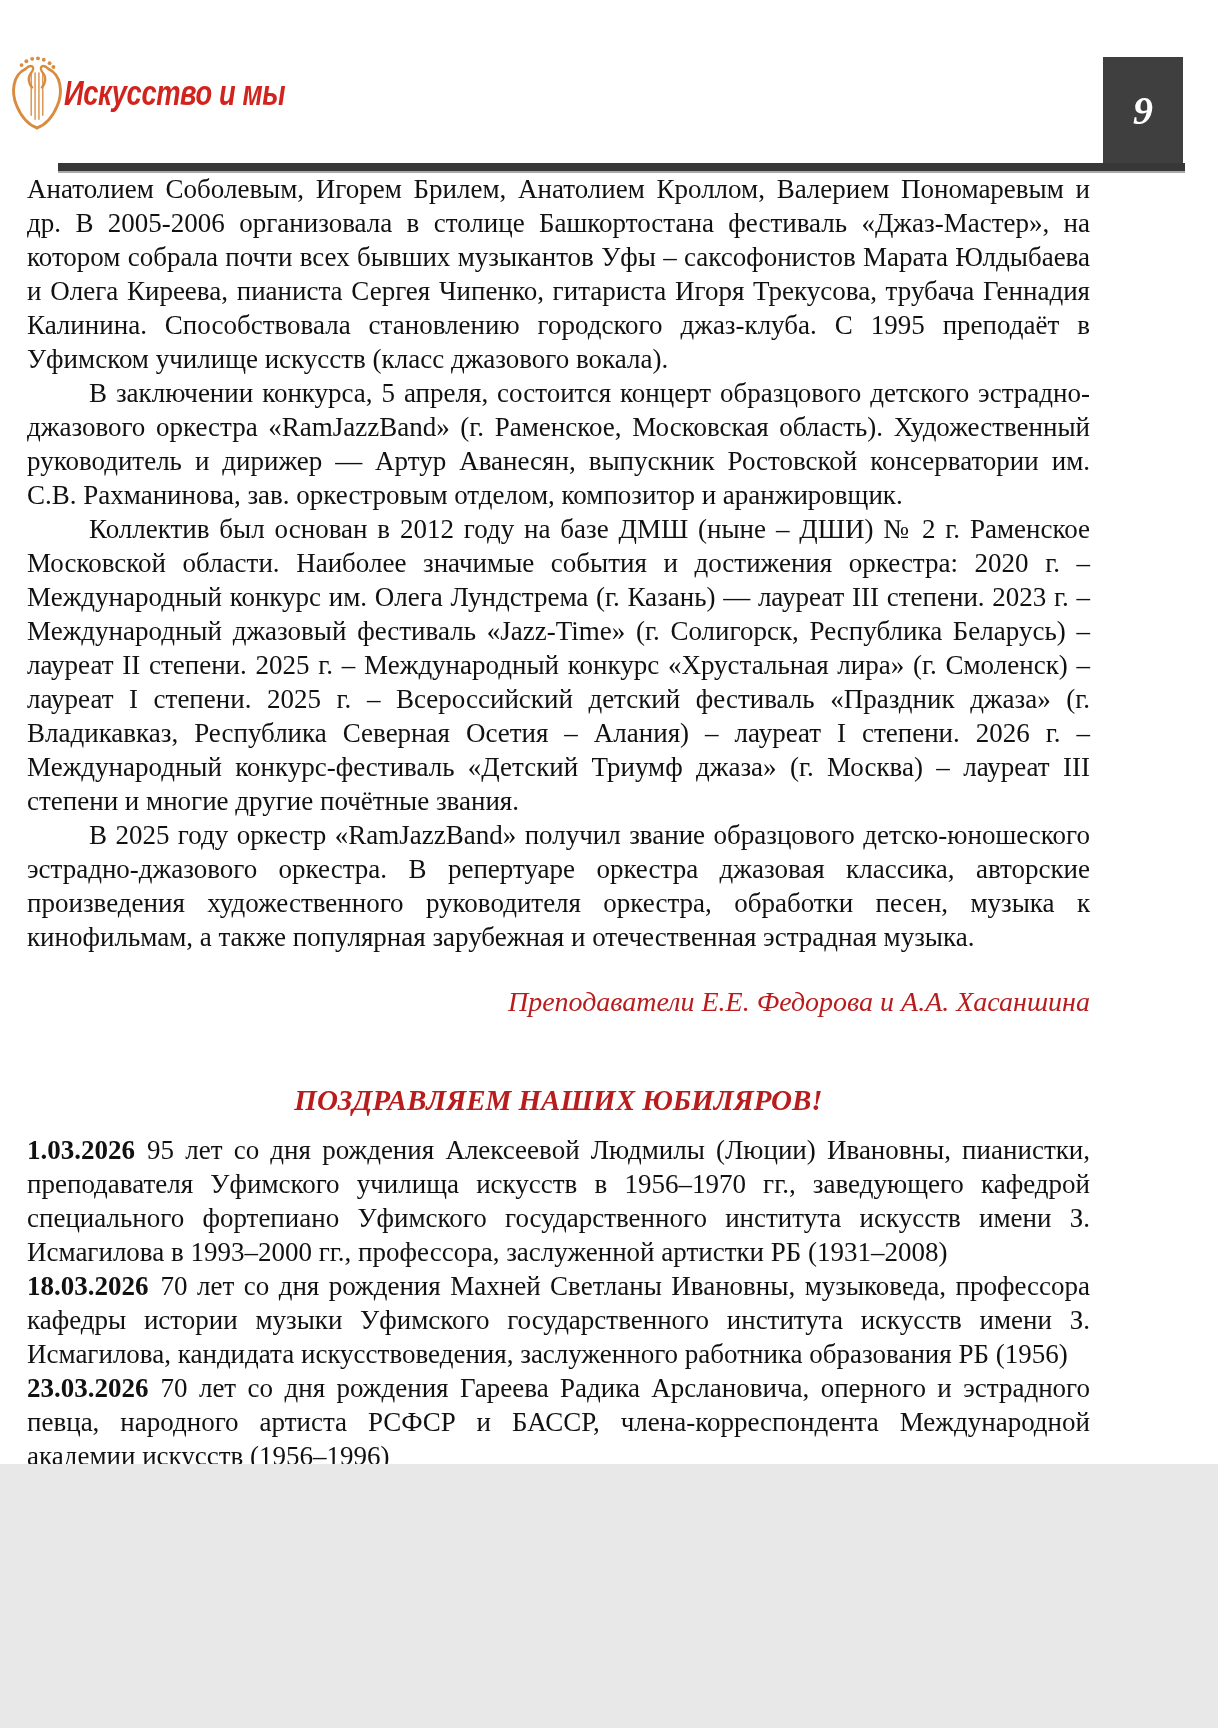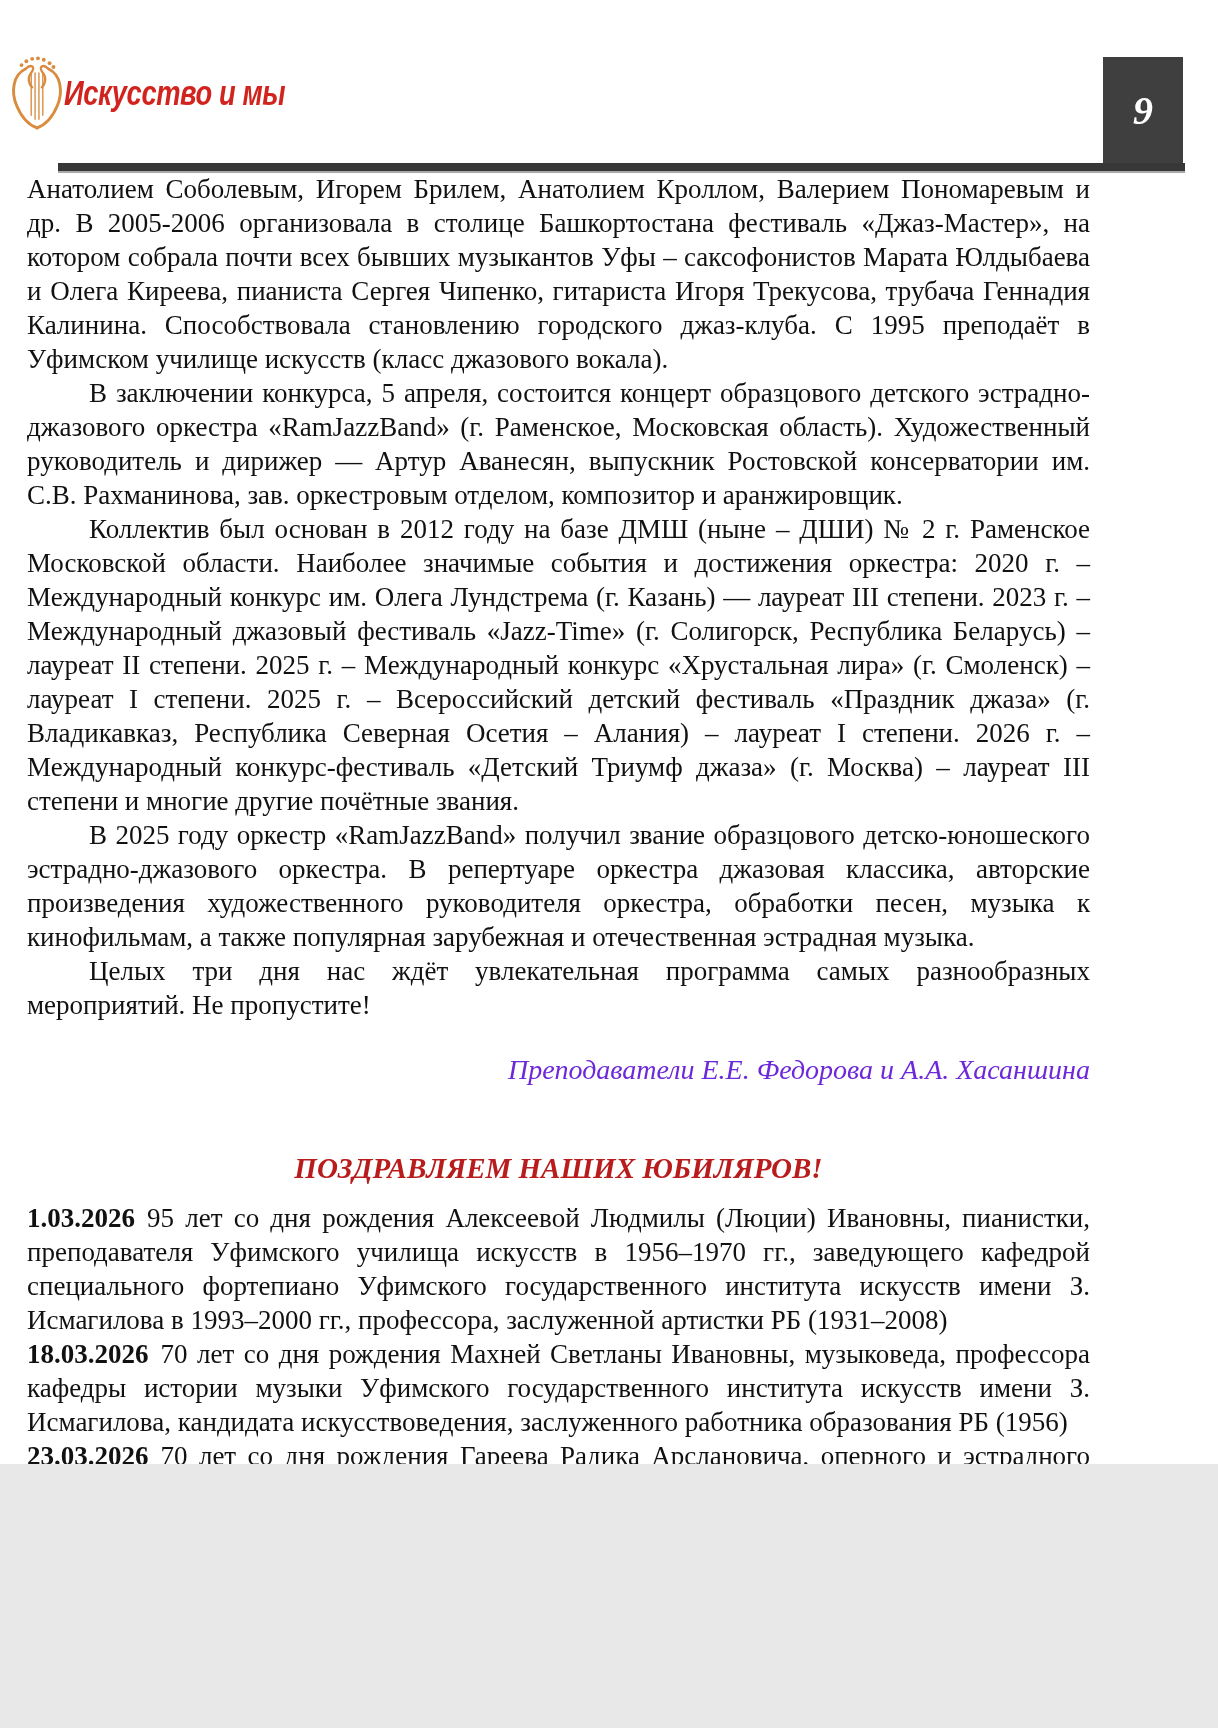--- a/index.html
+++ b/index.html
@@ -59,21 +59,21 @@
     line-height:34px;
     text-align:justify;
     text-justify:inter-word;
   }
   p.ind { text-indent:62px; }
   p.signature {
     margin:32px 0 0 0;
     text-align:right;
     font-style:italic;
     font-size:28px;
-    color:#6d28d9;
+    color:#b91c1c;
   }
   h2.jubilee-heading {
     margin:66px 0 16px 0;
     text-align:center;
     font-style:italic; font-weight:bold;
     font-size:29px;
     color:#b91c1c;
   }
   p.entry { text-align:justify; }
   p.entry .date { margin-right:12px; }
@@ -135,21 +135,20 @@
     <span>9</span>
   </div>
 
   <div class="header-rule"></div>
 
   <main class="article">
     <p class="body">Анатолием Соболевым, Игорем Брилем, Анатолием Кроллом, Валерием Пономаревым и др. В 2005-2006 организовала в столице Башкортостана фестиваль «Джаз-Мастер», на котором собрала почти всех бывших музыкантов Уфы – саксофонистов Марата Юлдыбаева и Олега Киреева, пианиста Сергея Чипенко, гитариста Игоря Трекусова, трубача Геннадия Калинина. Способствовала становлению городского джаз-клуба. С 1995 преподаёт в Уфимском училище искусств (класс джазового вокала).</p>
     <p class="body ind">В заключении конкурса, 5 апреля, состоится концерт образцового детского эстрадно-джазового оркестра «RamJazzBand» (г. Раменское, Московская область). Художественный руководитель и дирижер — Артур Аванесян, выпускник Ростовской консерватории им. С.В. Рахманинова, зав. оркестровым отделом, композитор и аранжировщик.</p>
     <p class="body ind">Коллектив был основан в 2012 году на базе ДМШ (ныне – ДШИ) № 2 г. Раменское Московской области. Наиболее значимые события и достижения оркестра: 2020 г. – Международный конкурс им. Олега Лундстрема (г. Казань) — лауреат III степени. 2023 г. – Международный джазовый фестиваль «Jazz-Time» (г. Солигорск, Республика Беларусь) – лауреат II степени. 2025 г. – Международный конкурс «Хрустальная лира» (г. Смоленск) – лауреат I степени. 2025 г. – Всероссийский детский фестиваль «Праздник джаза» (г. Владикавказ, Республика Северная Осетия – Алания) – лауреат I степени. 2026 г. – Международный конкурс-фестиваль «Детский Триумф джаза» (г. Москва) – лауреат III степени и многие другие почётные звания.</p>
     <p class="body ind">В 2025 году оркестр «RamJazzBand» получил звание образцового детско-юношеского эстрадно-джазового оркестра. В репертуаре оркестра джазовая классика, авторские произведения художественного руководителя оркестра, обработки песен, музыка к кинофильмам, а также популярная зарубежная и отечественная эстрадная музыка.</p>
-    <p class="body ind">Целых три дня нас ждёт увлекательная программа самых разнообразных мероприятий. Не пропустите!</p>
 
     <p class="signature">Преподаватели Е.Е. Федорова и А.А. Хасаншина</p>
 
     <h2 class="jubilee-heading">ПОЗДРАВЛЯЕМ НАШИХ ЮБИЛЯРОВ!</h2>
 
     <p class="body entry">
       <b class="date">1.03.2026</b><span>95 лет со дня рождения Алексеевой Людмилы (Люции) Ивановны, пианистки, преподавателя Уфимского училища искусств в 1956–1970 гг., заведующего кафедрой специального фортепиано Уфимского государственного института искусств имени З. Исмагилова в 1993–2000 гг., профессора, заслуженной артистки РБ (1931–2008)</span>
     </p>
     <p class="body entry">
       <b class="date">18.03.2026</b><span>70 лет со дня рождения Махней Светланы Ивановны, музыковеда, профессора кафедры истории музыки Уфимского государственного института искусств имени З. Исмагилова, кандидата искусствоведения, заслуженного работника образования РБ (1956)</span>

